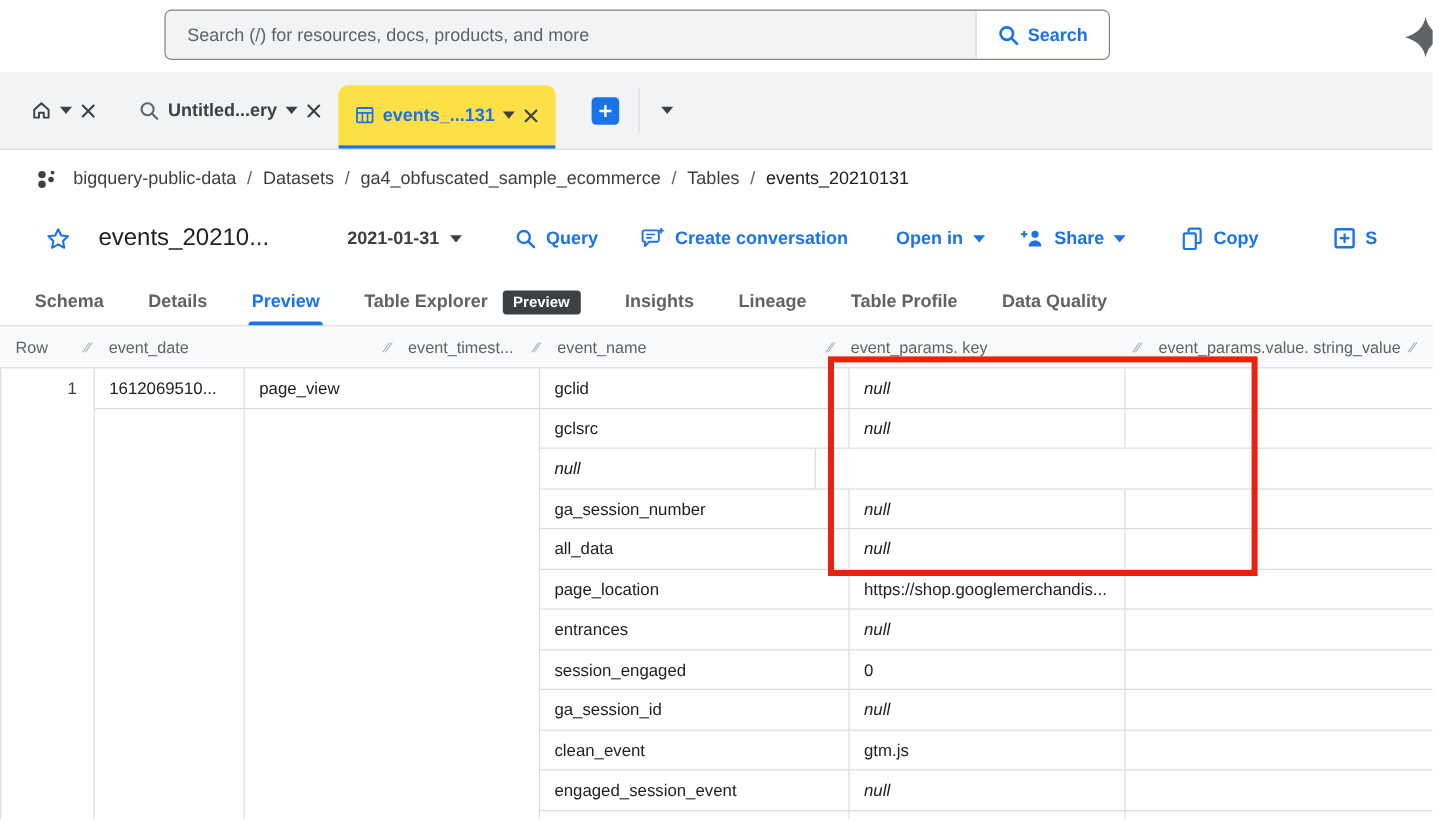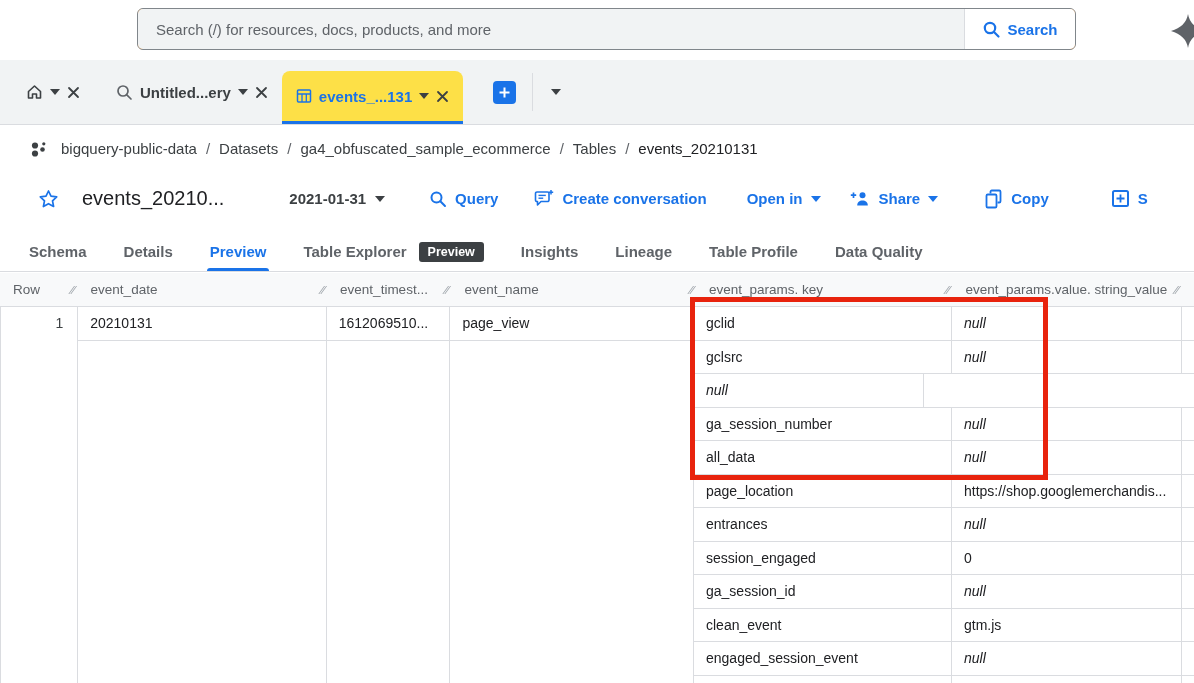--- a/index.html
+++ b/index.html
@@ -2,21 +2,21 @@
 <html><head>
 <meta charset="utf-8">
 <style>
   * { margin:0; padding:0; box-sizing:border-box; }
   html,body { width:1194px; height:683px; }
   body { font-family:"Liberation Sans","DejaVu Sans",sans-serif; background:#fff; color:#202124; }
   .screen { position:relative; width:1194px; height:683px; overflow:hidden; background:#fff; }
 
   
   .topbar { position:absolute; top:0; left:0; width:100%; height:60px; background:#fff; }
-  .searchbox { position:absolute; left:137px; top:8px; width:939px; height:42px;
+  .searchbox { position:absolute; left:137px; top:8px; width:788px; height:42px;
                border:1px solid #80868b; border-radius:6px; display:flex; overflow:hidden; background:#fdba74; }
   .search-input { flex:1; border:none; outline:none; background:#f1f3f4; padding:0 18px;
                   font-size:15px; color:#3c4043; font-family:inherit; }
   .search-input::placeholder { color:#5f6368; opacity:1; }
   .search-btn { width:111px; background:#fff; border:none; border-left:1px solid #dadce0; cursor:pointer;
                 display:flex; align-items:center; justify-content:center; gap:6px;
                 font-family:inherit; font-size:15px; font-weight:bold; color:#1a73e8; }
   .sparkle { position:absolute; top:14px; left:1170px; }
 
   
@@ -331,23 +331,20 @@
           <span>event_params.value. string_value</span>
           <span class="handle"></span>
         </div>
       <div class="th w-stub"></div>
     </div>
 
     <div class="tbody">
       <div class="lcol w-row">
         <div class="cell rownum">1</div>
       </div>
-      <div class="lcol w-date">
-        <div class="cell first">20210131</div>
-      </div>
       <div class="lcol w-ts">
         <div class="cell first">1612069510...</div>
       </div>
       <div class="lcol w-name">
         <div class="cell first">page_view</div>
       </div>
 
       <div class="rsection">
         <div class="prow">
             <div class="pcell key">gclid</div>

